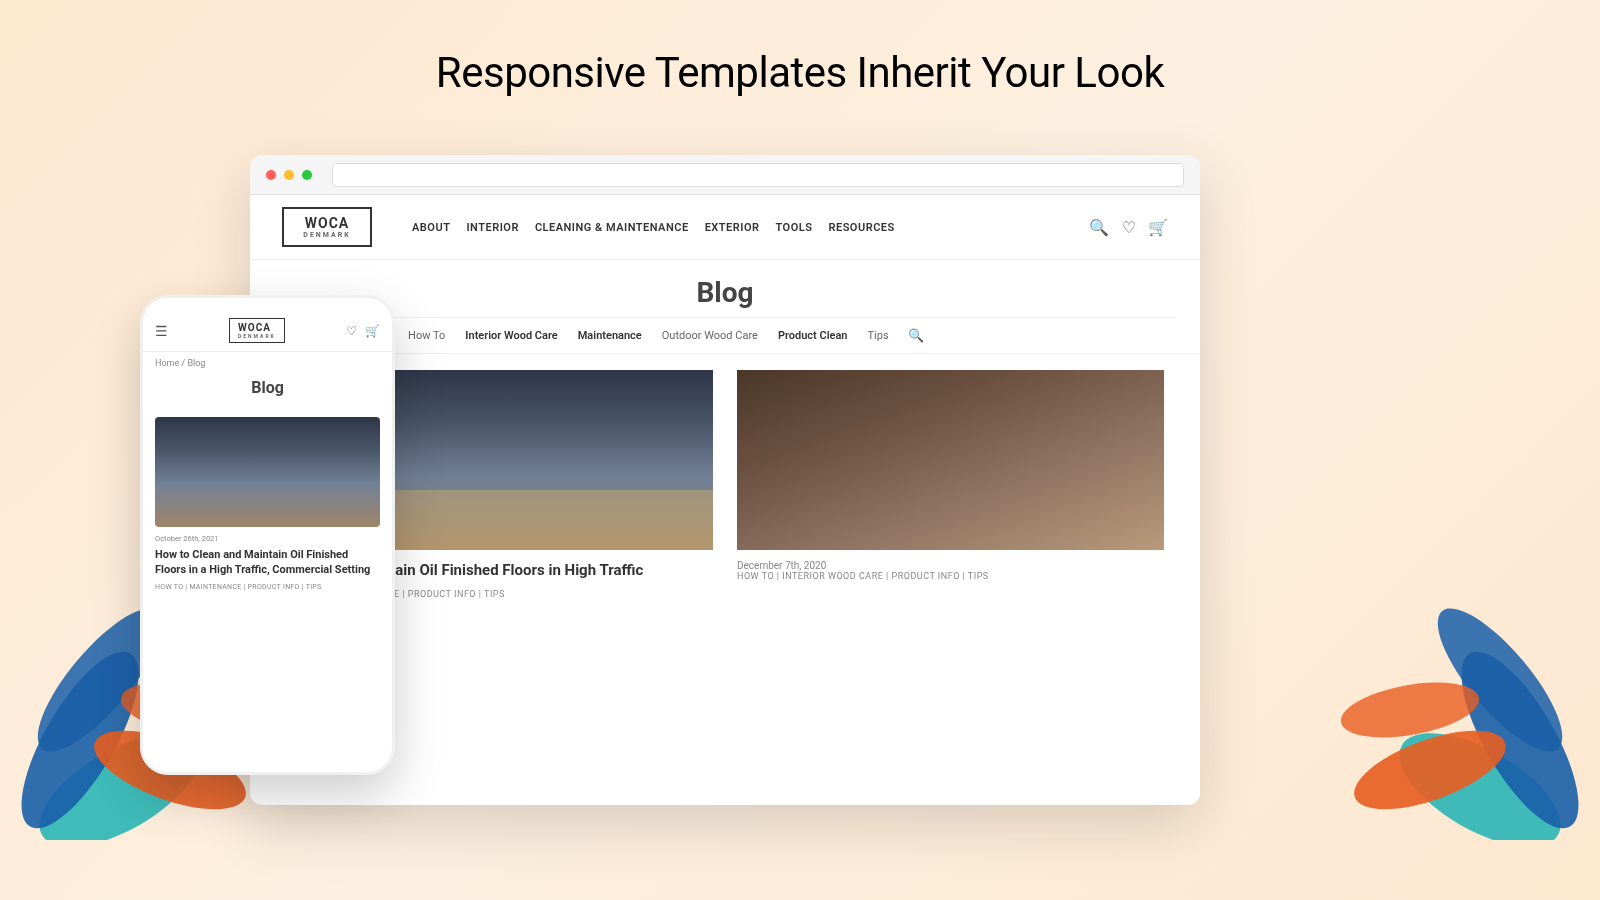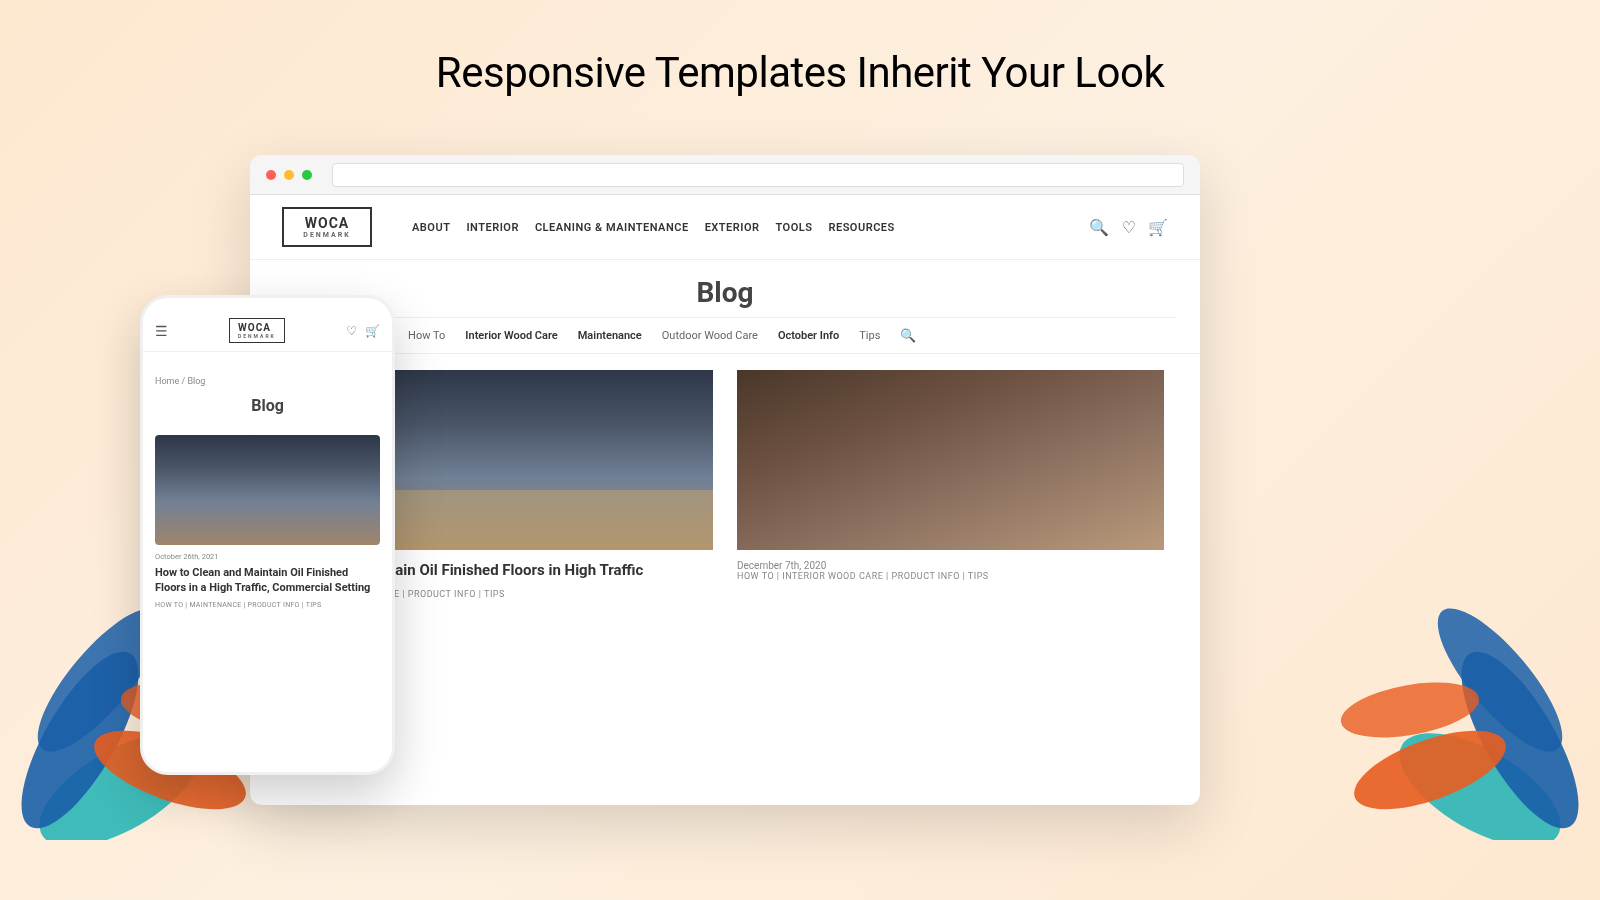--- a/index.html
+++ b/index.html
@@ -267,21 +267,20 @@
     .mobile-header-icons {
       display: flex;
       gap: 8px;
       font-size: 12px;
       color: #555;
     }
     .mobile-breadcrumb {
       font-size: 9px;
       color: #888;
       padding: 6px 12px;
-      margin-top: 18px;
     }
     .mobile-blog-title {
       text-align: center;
       font-size: 16px;
       font-weight: 700;
       color: #444;
       padding: 4px 0 8px;
     }
     .mobile-post {
       padding: 12px 12px 12px;
@@ -394,21 +393,21 @@
   <div class="blog-title">Blog</div>
   <hr class="blog-divider">
 
   <div class="category-tabs">
     <span class="category-tab">Design</span>
     <span class="category-tab">Green Living</span>
     <span class="category-tab">How To</span>
     <span class="category-tab active">Interior Wood Care</span>
     <span class="category-tab active">Maintenance</span>
     <span class="category-tab">Outdoor Wood Care</span>
-    <span class="category-tab active">October Info</span>
+    <span class="category-tab active">Product Clean</span>
     <span class="category-tab">Tips</span>
     <span class="header-icon" style="font-size:13px; color:#555;">🔍</span>
   </div>
 
   <div class="blog-grid">
 
     <div class="blog-post">
       <div class="fake-restaurant">
         <div class="img-restaurant-bg"></div>
       </div>

